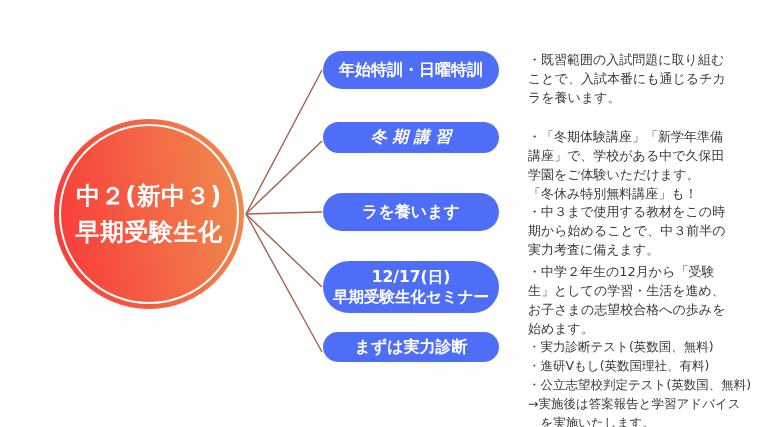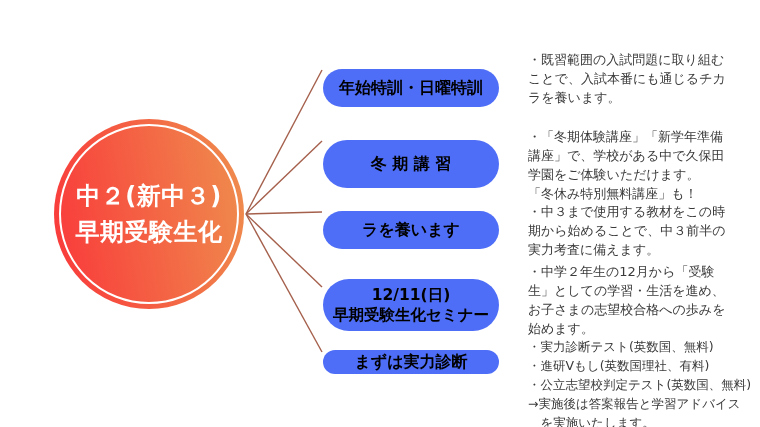--- a/index.html
+++ b/index.html
@@ -23,29 +23,29 @@
     border:2px solid #ffffff;border-radius:50%;
   }
   .root-label{
     color:#ffffff;font-weight:bold;font-size:24px;line-height:1.5;
     white-space:pre-line;letter-spacing:0.5px;
   }
 
   .node{
     position:absolute;left:323px;width:176px;
     border-radius:27px;
-    color:#000000;font-weight:bold;font-size:16px;line-height:1.3;
+    color:#ffffff;font-weight:bold;font-size:16px;line-height:1.3;
     display:flex;align-items:center;justify-content:center;
-    text-align:center;white-space:pre-line;margin-top:18px;
+    text-align:center;white-space:pre-line;
   }
   .node-1{top:51px;height:38px;}
-  .node-2{top:122px;height:48px;}
+  .node-2{top:122px;height:31px;font-style:italic;}
   .node-3{top:193px;height:38px;}
   .node-4{top:261px;height:52px;font-size:15.5px;}
-  .node-5{top:332px;height:24px;}
+  .node-5{top:332px;height:30px;}
 
   .desc{
     position:absolute;left:528px;width:240px;
     color:#3a3a3a;font-size:13px;line-height:19px;
     white-space:pre-line;
   }
   .desc-1{top:50px;}
   .desc-2{top:127px;}
   .desc-3{top:202px;}
   .desc-4{top:262px;}
@@ -72,21 +72,21 @@
   <div class="node node-1" style="background: rgb(79, 110, 247);">
     <span>年始特訓・日曜特訓</span>
   </div>
   <div class="node node-2" style="background: rgb(79, 110, 247);">
     <span>冬 期 講 習</span>
   </div>
   <div class="node node-3" style="background: rgb(79, 110, 247);">
     <span>ラを養います</span>
   </div>
   <div class="node node-4" style="background: rgb(79, 110, 247);">
-    <span>12/11(日)
+    <span>12/17(日)
 早期受験生化セミナー</span>
   </div>
   <div class="node node-5" style="background: rgb(79, 110, 247);">
     <span>まずは実力診断</span>
   </div>
 
   <div class="desc desc-1" style="color: rgb(58, 58, 58);">・既習範囲の入試問題に取り組む
 ことで、入試本番にも通じるチカ
 ラを養います。</div>
   <div class="desc desc-2" style="color: rgb(58, 58, 58);">・「冬期体験講座」「新学年準備

